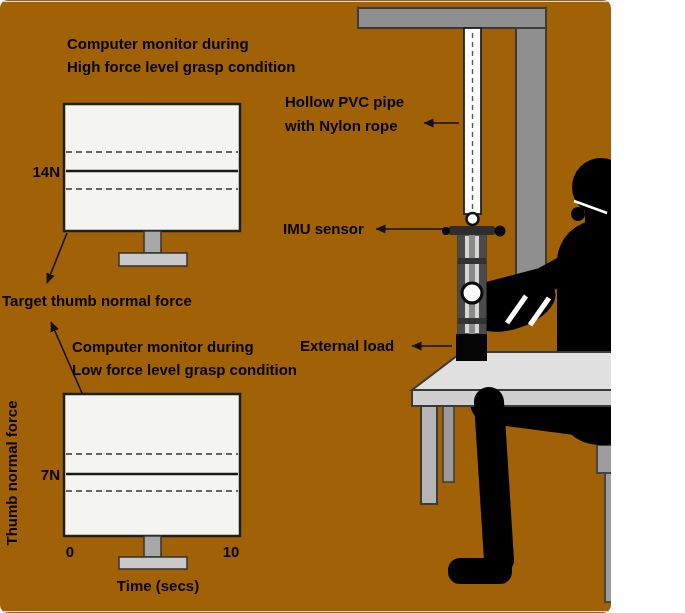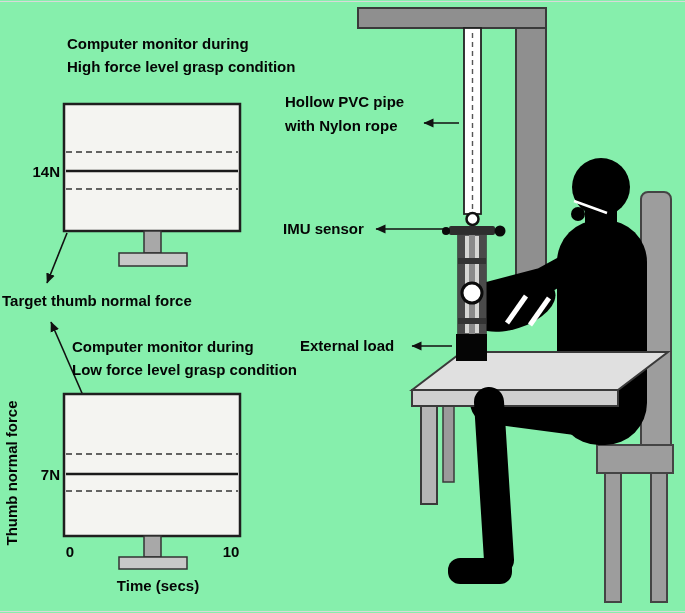--- a/index.html
+++ b/index.html
@@ -1,16 +1,16 @@
 <!DOCTYPE html>
 <html><head>
 <meta charset="utf-8">
 <style>
   html,body{margin:0;padding:0;background:#ffffff;}
-  .canvas{position:relative;width:685px;height:613px;background:#86efac;overflow:hidden;}
+  .canvas{position:relative;width:611px;height:613px;background:#a16207;overflow:hidden;border-radius:8px;}
   .canvas::before,.canvas::after{content:"";position:absolute;left:0;right:0;height:1px;background:#d9d9d9;}
   .canvas::before{top:1px;}
   .canvas::after{bottom:1px;}
   svg{display:block;}
   .lbl{font-family:"Liberation Sans",sans-serif;font-weight:bold;font-size:15px;fill:#050505;}
 </style>
 </head>
 <body>
 
 <div class="canvas">

